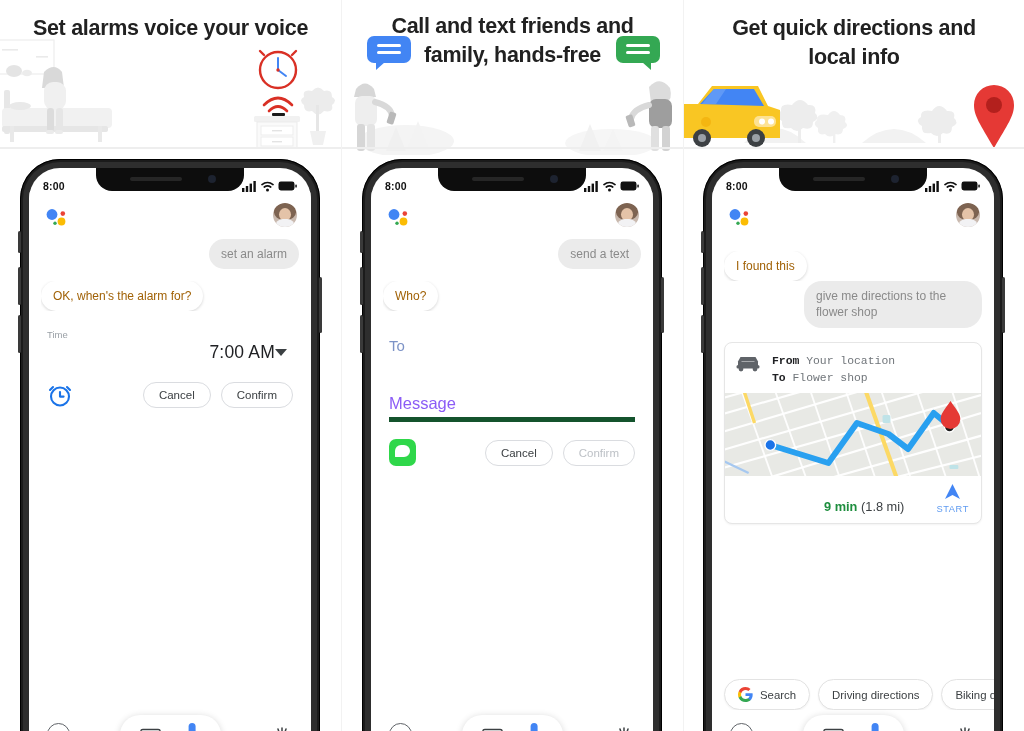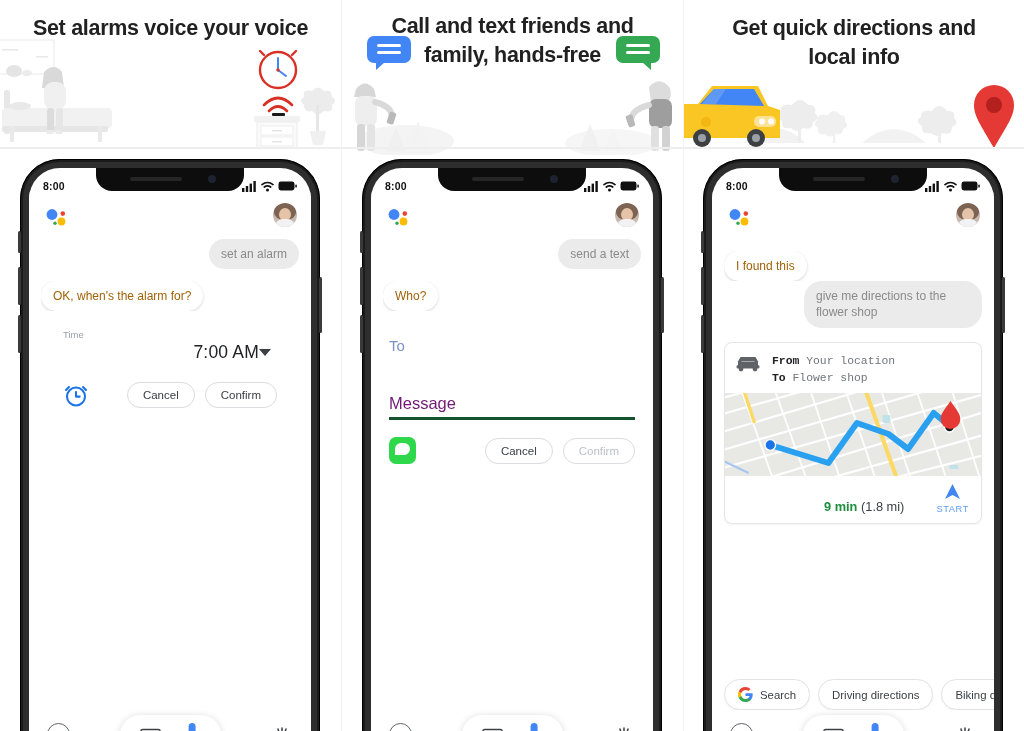--- a/index.html
+++ b/index.html
@@ -70,37 +70,37 @@
 
   .convo{position:relative;padding:0 12px;}
   .bubble{display:inline-block;max-width:205px;font-size:12px;line-height:1.35;
       border-radius:18px;padding:7px 12px;box-sizing:border-box;}
   .bub-user{background:#ebebeb;color:#8a8a8a;float:right;clear:both;text-align:left;}
   .bub-bot{background:#ffffff;color:#a16207;float:left;clear:both;
       box-shadow:0 1px 3px rgba(0,0,0,.17);}
   .row{overflow:hidden;}
 
   
-  .widget{padding:0 34px;margin-top:18px;}
+  .widget{padding:0 18px;margin-top:18px;}
   .fld-label{font-size:9.5px;color:#9aa0a6;margin-bottom:2px;}
   .fld-row{display:flex;align-items:center;justify-content:flex-end;}
   .fld-value{font-size:17.5px;color:#202124;letter-spacing:0.2px;}
   .caret{width:0;height:0;border-left:6px solid transparent;border-right:6px solid transparent;
       border-top:7px solid #3c4043;margin-right:6px;}
   .act-row{display:flex;align-items:center;margin-top:19px;}
   .act-icon{width:26px;height:26px;}
   .act-btns{margin-left:auto;display:flex;gap:10px;}
   .pill{border:1px solid #dadce0;border-radius:16px;padding:6px 15px;font-size:11.5px;
       color:#3c4043;background:#fff;}
   .pill.dim{color:#bdc1c6;}
 
   
   .to-line{padding:0 18px;margin-top:26px;font-size:15px;color:#7d93c6;}
-  .msg-line{margin:0 18px;margin-top:40px;border-bottom:3px solid #14532d;padding-bottom:4px;
-      font-size:16.5px;color:#701a75;}
+  .msg-line{margin:0 18px;margin-top:40px;border-bottom:5px solid #14532d;padding-bottom:4px;
+      font-size:16.5px;color:#8b5cf6;}
   .msg-act{display:flex;align-items:center;padding:0 18px;margin-top:17px;}
   .sms-ico{width:27px;height:27px;border-radius:7px;background:#2fd74a;position:relative;}
   .sms-ico:after{content:"";position:absolute;left:6px;top:6px;width:15px;height:12px;
       border-radius:7px 7px 7px 1px;background:#fff;}
 
   
   .card{margin:14px 12px 0 12px;border:1px solid #e6e6e6;border-radius:8px;overflow:hidden;background:#fff;
       box-shadow:0 1px 2px rgba(0,0,0,.05);}
   .card-head{display:flex;align-items:flex-start;padding:10px 12px 6px 10px;font-family:Liberation Mono, monospace;}
   .car-ico{width:26px;height:20px;flex:0 0 26px;margin-right:11px;}

